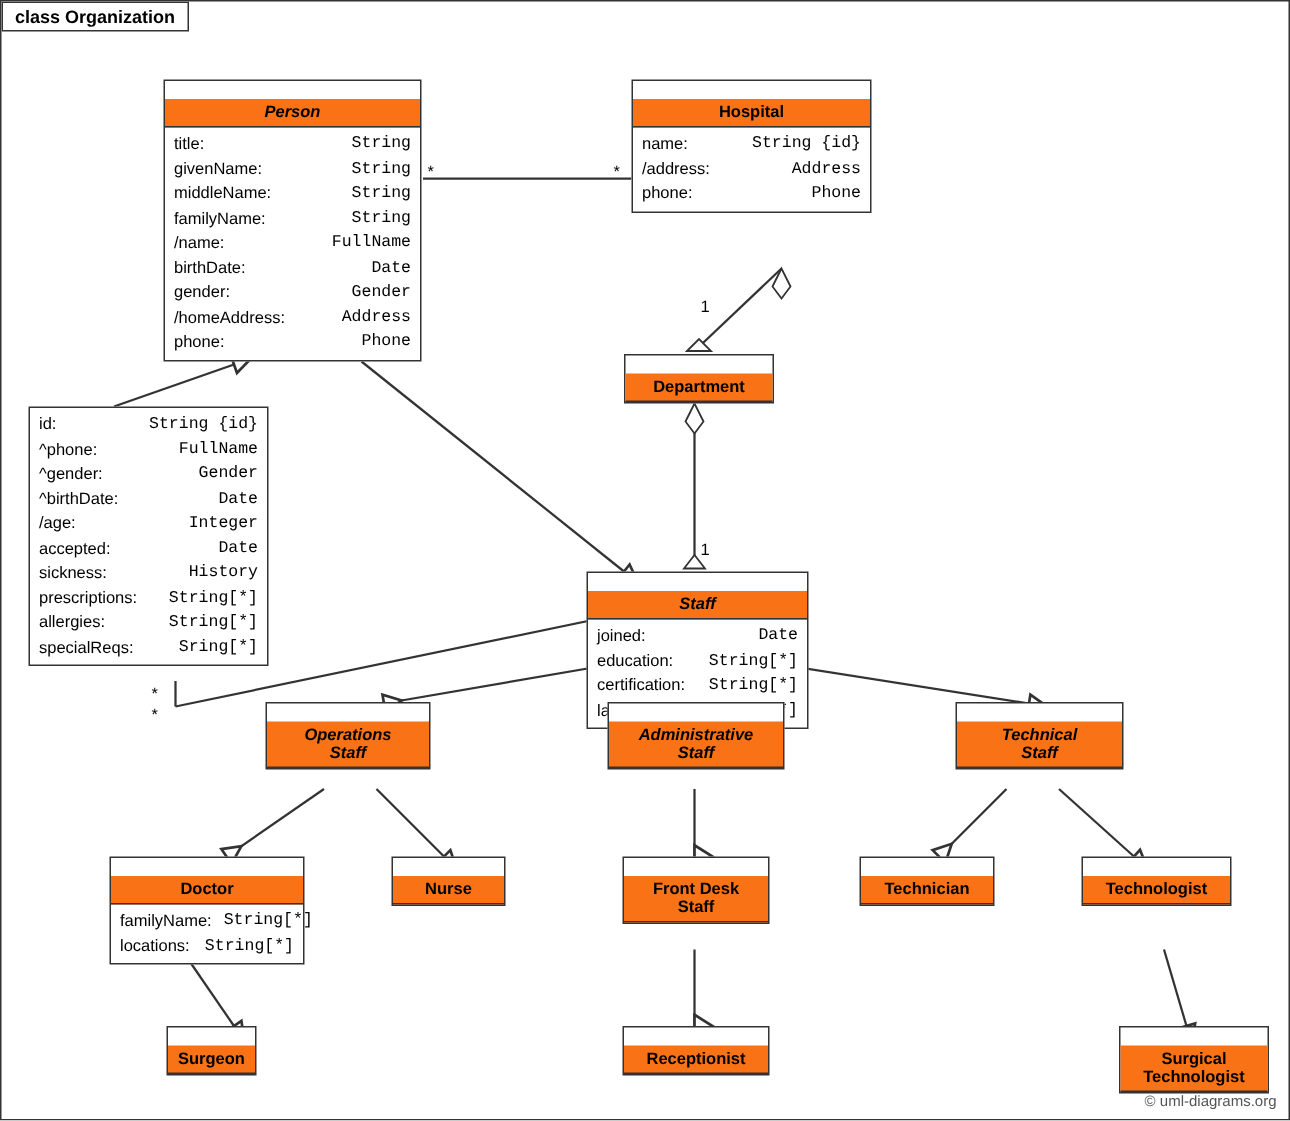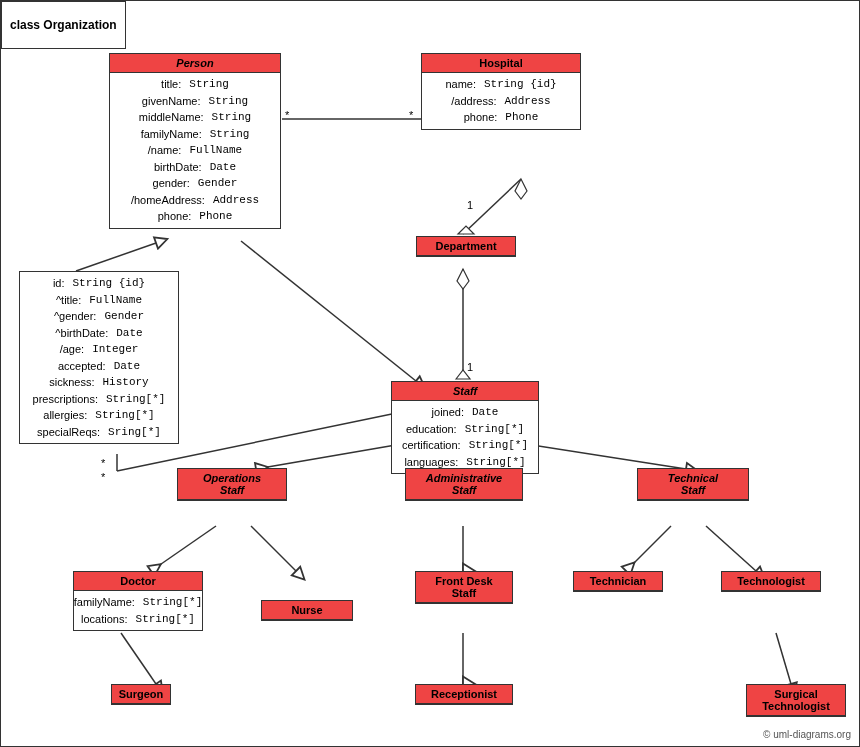--- a/index.html
+++ b/index.html
@@ -18,50 +18,51 @@
       position: relative;
       border: 1.5px solid #333;
       background: #fff;
     }
     .diagram-label {
       position: absolute;
       top: 0;
       left: 0;
       background: #fff;
       border: 1.5px solid #333;
-      padding: 16px 8px;
+      padding: 2px 8px;
       font-size: 12px;
       font-weight: bold;
     }
     .uml-box {
       position: absolute;
       border: 1.5px solid #333;
       background: #fff;
       text-align: center;
     }
     .uml-box .box-title {
       border-bottom: 1.5px solid #333;
       padding: 3px 6px;
       font-weight: bold;
       font-style: italic;
-      background: #ef4444;
+      background: #f97316;
       text-align: center;
+      margin-top: 12px;
     }
     .uml-box .box-title.normal {
       font-style: normal;
     }
     .uml-box .box-attrs {
       padding: 3px 6px;
       text-align: left;
       font-style: normal;
       white-space: nowrap;
     }
     .uml-box .attr-row {
       display: flex;
-      justify-content: center;
+      justify-content: space-between;
       gap: 8px;
       line-height: 1.5;
     }
     .attr-name { color: #000; }
     .attr-type { color: #000; font-family: Liberation Mono, monospace; }
     svg.lines {
       position: absolute;
       top: 0;
       left: 0;
       width: 860px;
@@ -225,21 +226,21 @@
     </div>
   </div>
 
   <div class="uml-box" style="left:18px;top:270px;width:160px;">
     <div class="box-attrs">
       <div class="attr-row">
           <span class="attr-name">id:</span>
           <span class="attr-type">String {id}</span>
         </div>
       <div class="attr-row">
-          <span class="attr-name">^title:</span>
+          <span class="attr-name">^phone:</span>
           <span class="attr-type">FullName</span>
         </div>
       <div class="attr-row">
           <span class="attr-name">^gender:</span>
           <span class="attr-type">Gender</span>
         </div>
       <div class="attr-row">
           <span class="attr-name">^birthDate:</span>
           <span class="attr-type">Date</span>
         </div>
@@ -315,21 +316,21 @@
           <span class="attr-name">familyName:</span>
           <span class="attr-type">String[*]</span>
         </div>
       <div class="attr-row">
           <span class="attr-name">locations:</span>
           <span class="attr-type">String[*]</span>
         </div>
     </div>
   </div>
 
-  <div class="uml-box" style="left:260px;top:599px;width:92px;">
+  <div class="uml-box" style="left:260px;top:570px;width:76px;">
     <div class="box-title normal">Nurse</div>
   </div>
 
   <div class="uml-box" style="left:414px;top:570px;width:98px;">
     <div class="box-title normal">Front Desk<br>Staff</div>
   </div>
 
   <div class="uml-box" style="left:572px;top:570px;width:90px;">
     <div class="box-title normal">Technician</div>
   </div>

